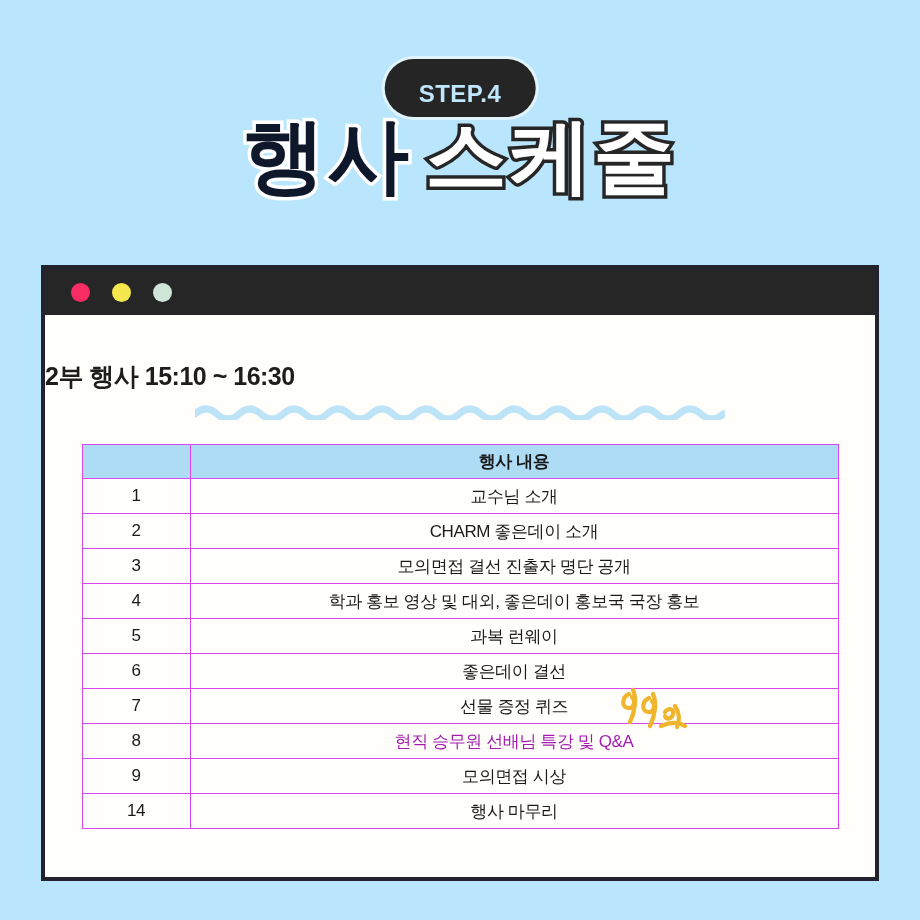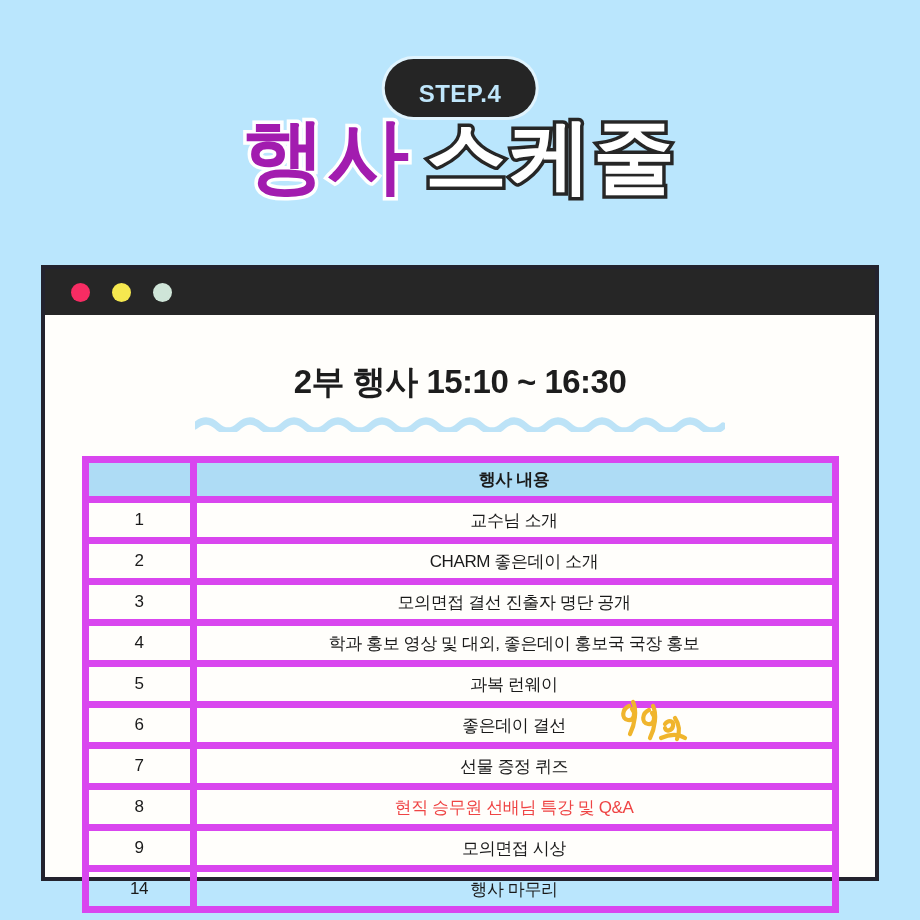--- a/index.html
+++ b/index.html
@@ -39,21 +39,21 @@
     left: 0;
     width: 920px;
     text-align: center;
     font-size: 82px;
     font-weight: bold;
     line-height: 1.08;
     letter-spacing: 2px;
     white-space: nowrap;
   }
   .title-dark {
-    color: #a21caf;
+    color: #0f172a;
     -webkit-text-stroke: 7px #ffffff;
     paint-order: stroke fill;
     text-shadow: 0 0 2px #ffffff;
   }
   .title-light {
     color: #ffffff;
     -webkit-text-stroke: 7px #262626;
     paint-order: stroke fill;
     margin-left: 14px;
   }
@@ -88,22 +88,22 @@
   .dot-green { background: #cfe5d8; }
 
   .window-body {
     position: relative;
     height: calc(100% - 46px);
     background: #fffefb;
   }
 
   
   .section-heading {
-    text-align: center;
-    font-size: 33px;
+    text-align: left;
+    font-size: 25px;
     font-weight: bold;
     color: #1d1d1d;
     letter-spacing: -0.5px;
     padding-top: 45px;
     white-space: nowrap;
   }
   .wave {
     display: block;
     margin: 9px auto 0 auto;
     width: 530px;
@@ -118,38 +118,38 @@
   }
   table.schedule {
     width: 100%;
     border-collapse: collapse;
     table-layout: fixed;
     font-size: 17px;
     color: #1a1a1a;
   }
   table.schedule th,
   table.schedule td {
-    border: 7px solid #d946ef;
+    border: 1px solid #d946ef;
     height: 34px;
     text-align: center;
     vertical-align: middle;
     font-weight: normal;
     letter-spacing: -0.4px;
     padding: 0;
   }
   table.schedule col.c-num { width: 108px; }
   table.schedule thead th {
     background: #aedcf5;
     font-weight: bold;
     height: 33px;
     font-size: 17px;
   }
   table.schedule tbody tr td.num { font-size: 17px; }
   td.highlight {
-    color: #ef4444;
+    color: #a21caf;
     font-weight: bold;
   }
 
   
   .doodle {
     position: absolute;
     width: 78px;
     height: 56px;
     right: 148px;
     top: 238px;

